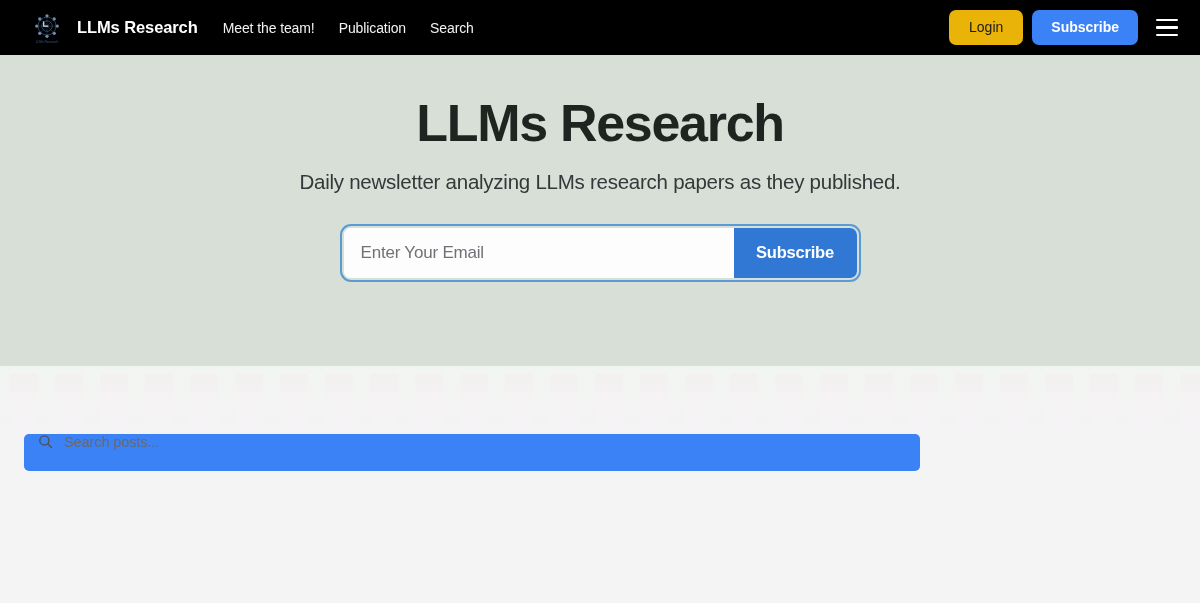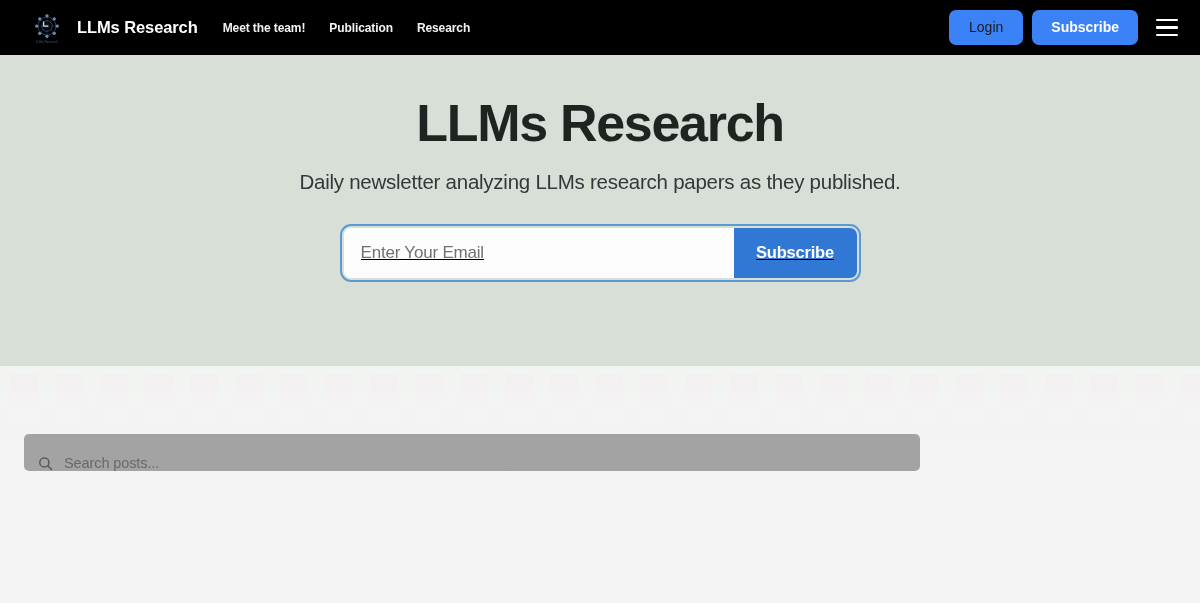--- a/index.html
+++ b/index.html
@@ -56,36 +56,36 @@
 
   .main-nav {
     display: flex;
     align-items: center;
     gap: 24px;
     margin-left: 25px;
   }
 
   .nav-link {
     color: #f2f2f2;
-    font-size: 12px;
-    font-weight: 700;
+    font-size: 14px;
+    font-weight: 400;
     text-decoration: none;
     white-space: nowrap;
     letter-spacing: -0.1px;
   }
 
   .header-right {
     margin-left: auto;
     display: flex;
     align-items: center;
     gap: 9px;
   }
 
   .btn-login {
-    background: #3b82f6;
+    background: #eab308;
     color: #1a1a1a;
     border: none;
     border-radius: 7px;
     font-family: inherit;
     font-size: 14px;
     font-weight: 500;
     padding: 9px 20px;
     cursor: pointer;
     line-height: 1.2;
   }
@@ -152,21 +152,20 @@
   .subscribe-form {
     margin: 34px auto 4px;
     width: 513px;
     height: 50px;
     display: flex;
     border-radius: 7px;
     background: #ffffff;
     outline: 2px solid #5b9bd5;
     outline-offset: 2px;
     overflow: hidden;
-    text-decoration: underline;
   }
 
   .email-input {
     flex: 1;
     border: none;
     outline: none;
     background: #fdfdfd;
     font-family: inherit;
     font-size: 17px;
     color: #2b2b2b;
@@ -217,24 +216,24 @@
     flex-shrink: 0;
   }
 
   
   .search-wrap {
     position: absolute;
     top: 434px;
     left: 24px;
     width: 896px;
     height: 37px;
-    background: #a3a3a3;
+    background: #3b82f6;
     border-radius: 5px;
     display: flex;
-    align-items: flex-end;
+    align-items: flex-start;
     padding: 0 14px;
     z-index: 5;
   }
   .search-icon { width: 15px; height: 15px; flex-shrink: 0; display: block; }
   .search-input {
     flex: 1;
     border: none;
     outline: none;
     background: transparent;
     font-family: inherit;
@@ -412,21 +411,21 @@
           <path d="M16.5 13.5 L16.5 18 L21 18" stroke="#cfe0f2" stroke-width="1.3" fill="none" stroke-linecap="round"></path>
           <text x="20" y="35.5" fill="#3c5a7d" font-size="3.4" text-anchor="middle" font-family="sans-serif">LLMs Research</text>
         </svg>
       </span>
       <span class="brand-name">LLMs Research</span>
     </a>
 
     <nav class="main-nav">
       <a class="nav-link" href="#">Meet the team!</a>
       <a class="nav-link" href="#">Publication</a>
-      <a class="nav-link" href="#">Research</a>
+      <a class="nav-link" href="#">Search</a>
     </nav>
 
     <div class="header-right">
       <button class="btn-login">Login</button>
       <button class="btn-subscribe-top">Subscribe</button>
       <button class="hamburger">
         <span></span>
         <span></span>
         <span></span>
       </button>

